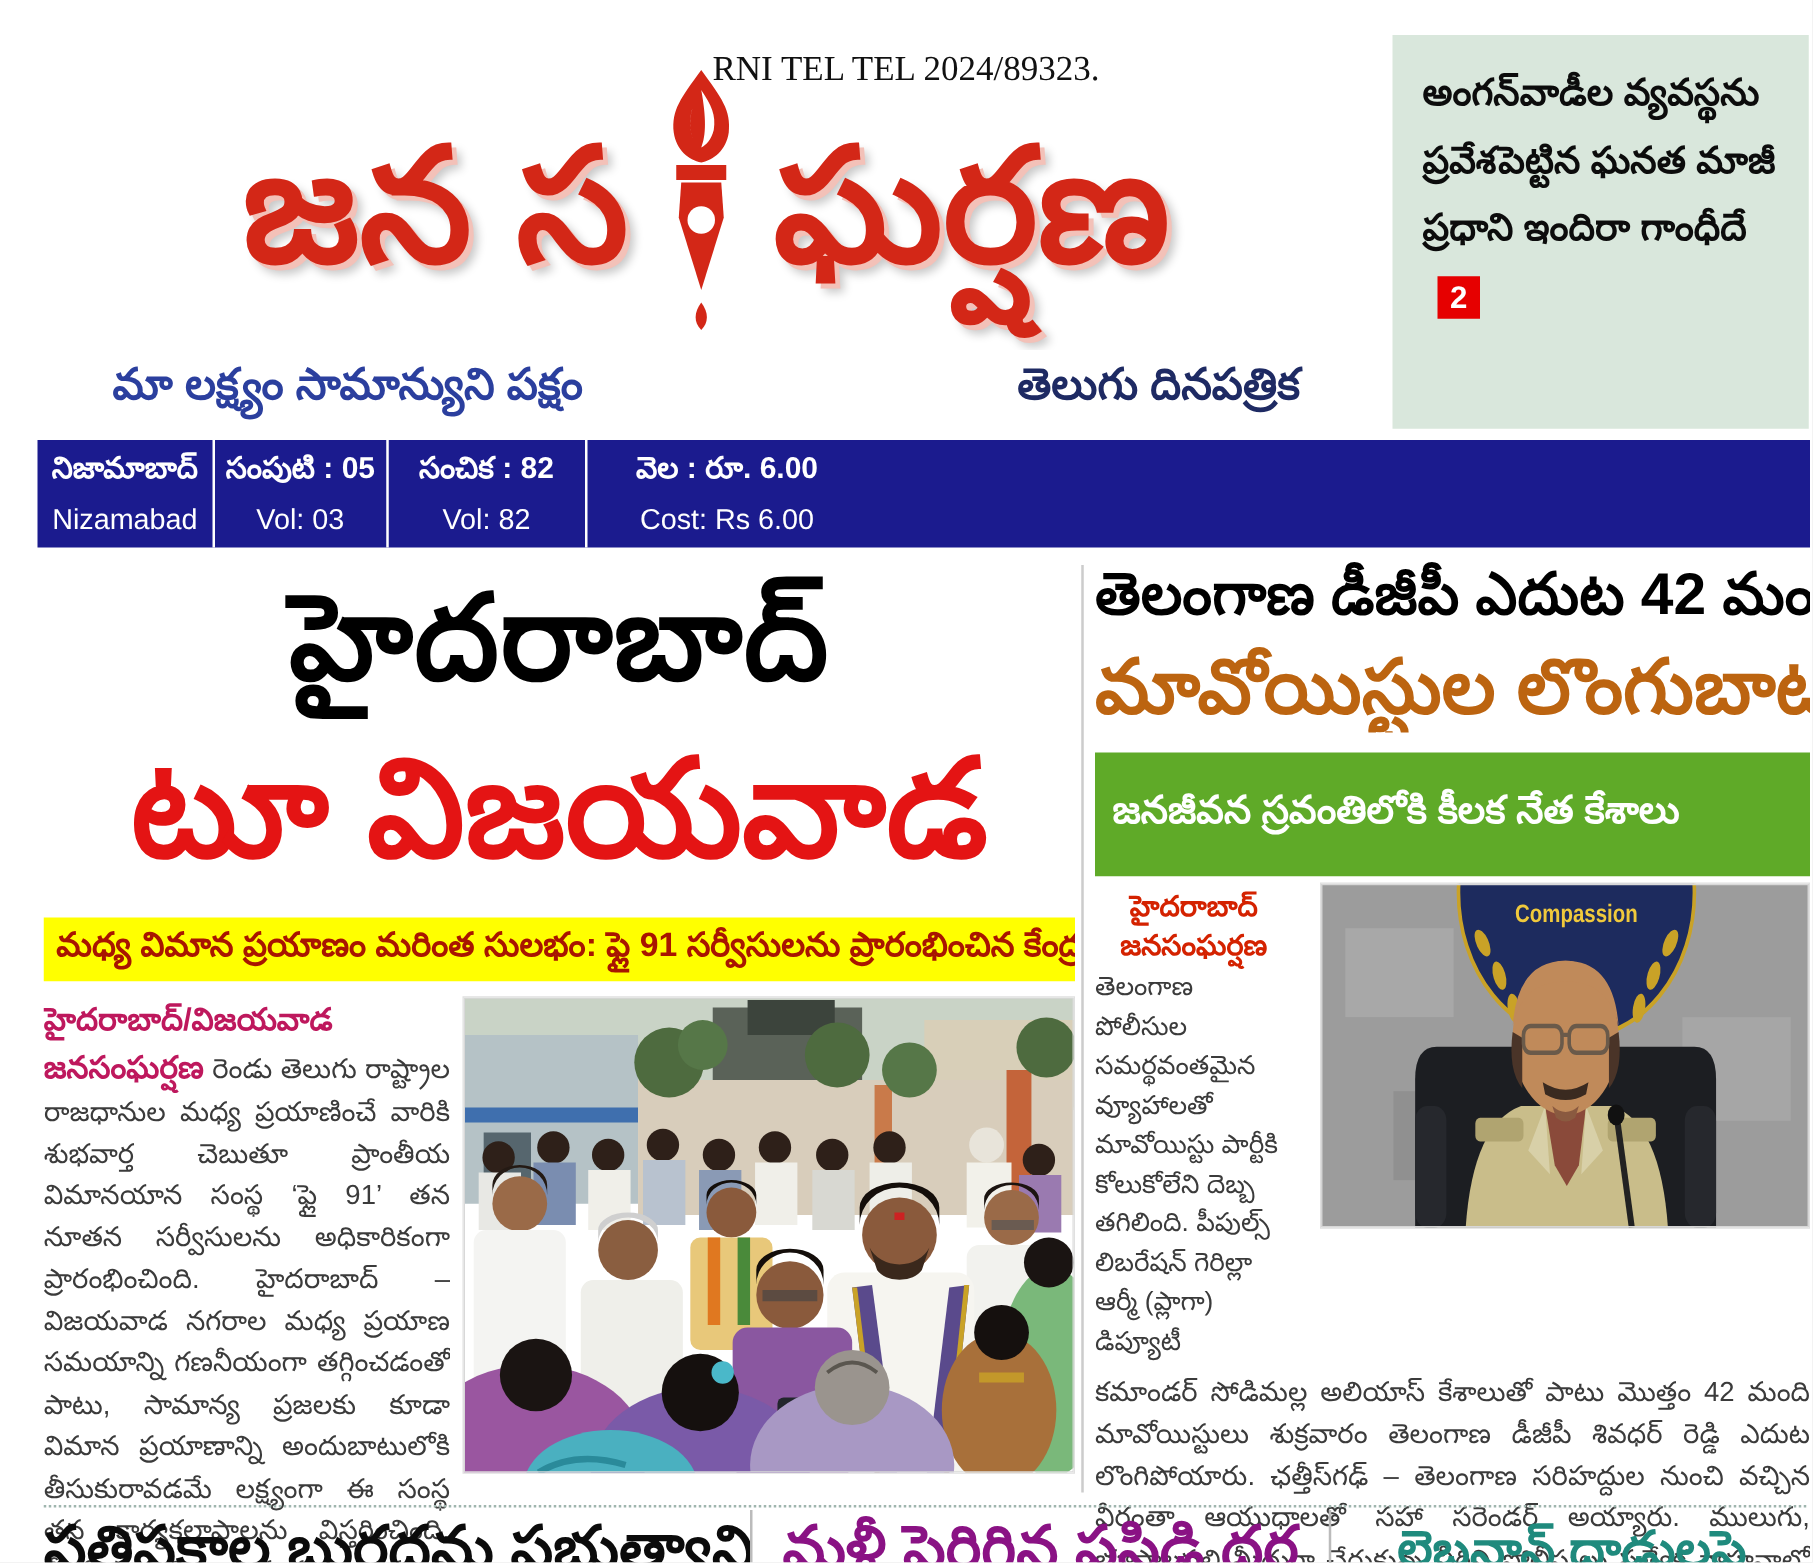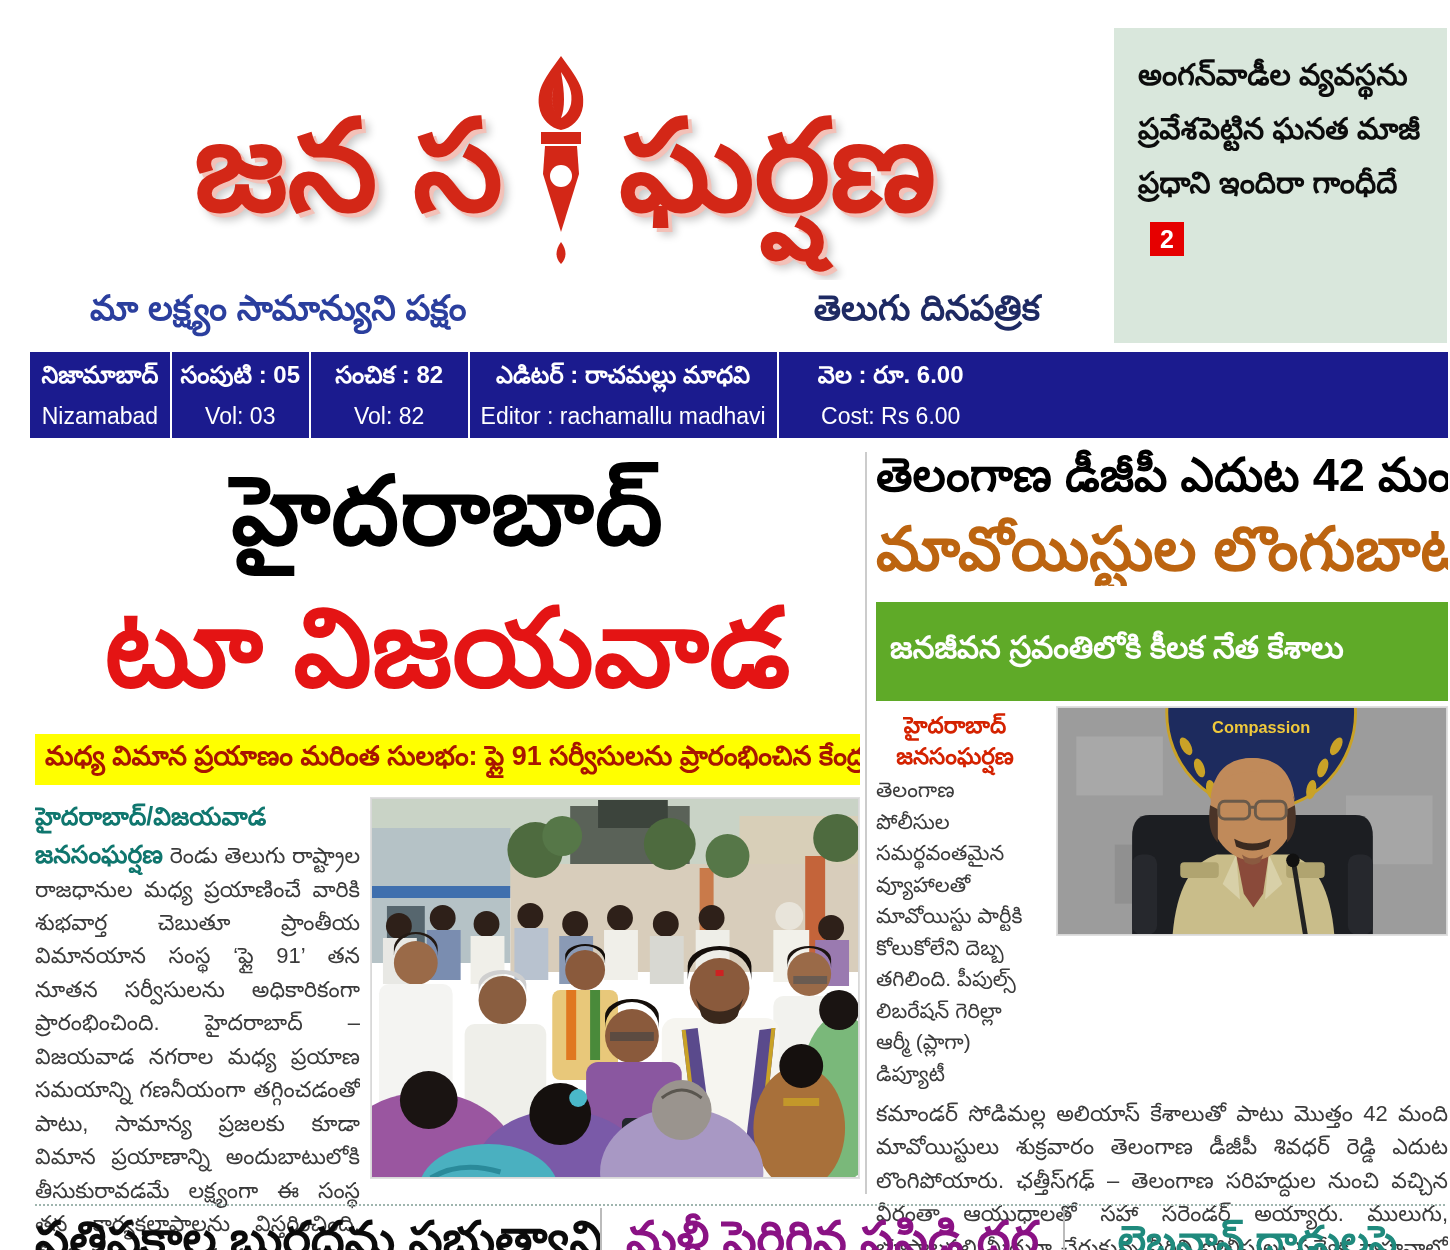--- a/index.html
+++ b/index.html
@@ -58,45 +58,46 @@
   .divider-v { position:absolute; left:865px; top:452px; height:742px; border-left:2px solid #cccccc; }
   
   .lead-top    { font-size:96px;  line-height:1.35; font-weight:bold; color:#000; text-align:center; letter-spacing:1px; }
   .lead-bottom { font-size:110px; line-height:1.2;  font-weight:bold; color:#e41414; text-align:center; margin-top:6px; }
   .yellow-strip {
     margin-top:20px; background:#ffff00; color:#a81500;
     font-weight:bold; font-size:27px; padding:7px 10px; overflow:hidden; white-space:nowrap;
   }
   .lead-row { display:flex; gap:10px; margin-top:12px; }
   .lead-text { width:325px; flex:0 0 auto; font-size:22px; color:#3b3b3b; text-align:justify; line-height:1.52; overflow:hidden; }
-  .dateline  { color:#0f766e; font-weight:bold; font-size:25px; margin-bottom:3px; }
+  .dateline  { color:#be185d; font-weight:bold; font-size:25px; margin-bottom:3px; }
   .lead-photo { flex:1 1 auto; height:382px; border:1px solid #e0e0e0; overflow:hidden; }
   .lead-photo svg, .officer-photo svg { display:block; width:100%; height:100%; }
   
   .sec-top    { font-size:47px; line-height:1.25; font-weight:bold; color:#000; white-space:nowrap; overflow:hidden; }
   .sec-bottom { font-size:61px; line-height:1.2; font-weight:bold; color:#bc6410; margin-top:8px; white-space:nowrap; overflow:hidden; }
   .green-bar  { margin-top:16px; background:#5faa28; color:#fff; font-weight:bold; font-size:31px; padding:28px 14px; overflow:hidden; white-space:nowrap; }
   .sec-row   { display:flex; gap:10px; margin-top:5px; }
   .sec-intro { width:158px; flex:0 0 auto; font-size:21px; color:#3b3b3b; line-height:1.5; overflow:hidden; }
   .sec-dateline { color:#d42200; font-weight:bold; text-align:center; font-size:23px; line-height:1.35; margin:4px 0 2px; }
-  .officer-photo { flex:1 1 auto; height:230px; border:1px solid #e0e0e0; overflow:hidden;margin-left:12px; }
+  .officer-photo { flex:1 1 auto; height:277px; border:1px solid #e0e0e0; overflow:hidden;margin-left:12px; }
   .sec-body { font-size:22px; color:#3b3b3b; text-align:justify; line-height:1.52; margin-top:8px; overflow:hidden; }
   
   .dotted-line { position:absolute; left:35px; right:5px; top:1204px; border-top:2px dotted #9fb5ae; }
   .bottom-strip { position:absolute; left:0; top:1208px; width:1450px; height:60px; display:flex; align-items:flex-start; }
   .teaser { font-weight:bold; white-space:nowrap; overflow:hidden; line-height:1.3; }
   .teaser-1 { width:600px; padding-left:35px; font-size:48px; color:#0b0b0b; }
   .teaser-2 { width:465px; text-align:center; font-size:48px; color:#8a1284; border-left:2px solid #bbbbbb; border-right:2px solid #bbbbbb; }
   .teaser-3 { flex:1; text-align:center; font-size:40px; color:#1f8a7d; padding-top:6px; }
 </style>
 </head>
 <body>
 
 <div class="page">
 
+  <div class="rni">RNI TEL TEL 2024/89323.</div>
 
   <div class="masthead">
     <span class="logo-part">జన స</span>
     <span class="torch">
       <svg width="84" height="220" viewBox="0 0 84 220">
         <path d="M42 2 C58 24 66 34 64 52 C62 66 52 74 42 76 C32 74 22 66 20 52 C18 34 26 24 42 2 Z" fill="#d32717"></path>
         <path d="M42 18 C50 30 54 38 52 50 C50 58 46 62 42 64 C46 54 46 40 42 18 Z" fill="#ffffff"></path>
         <path d="M36 30 C32 40 32 50 36 58 C33 52 31 42 36 30 Z" fill="#ffffff"></path>
         <rect x="22" y="78" width="40" height="12" fill="#d32717"></rect>
         <path d="M26 92 L58 92 L60 120 L42 178 L24 120 Z" fill="#d32717"></path>
@@ -122,24 +123,20 @@
       <span class="te">నిజామాబాద్</span>
       <span class="en">Nizamabad</span>
     </div>
     <div class="info-cell w2">
       <span class="te">సంపుటి : 05</span>
       <span class="en">Vol:  03</span>
     </div>
     <div class="info-cell w3">
       <span class="te">సంచిక : 82</span>
       <span class="en">Vol: 82</span>
-    </div>
-    <div class="info-cell w5">
-      <span class="te">ఎడిటర్ : రాచమల్లు మాధవి</span>
-      <span class="en">Editor : rachamallu madhavi</span>
     </div>
     <div class="info-cell w7">
       <span class="te">వెల : రూ. 6.00</span>
       <span class="en">Cost: Rs 6.00</span>
     </div>
   </div>
 
   <div class="divider-v"></div>
 
   <div class="col-left">

